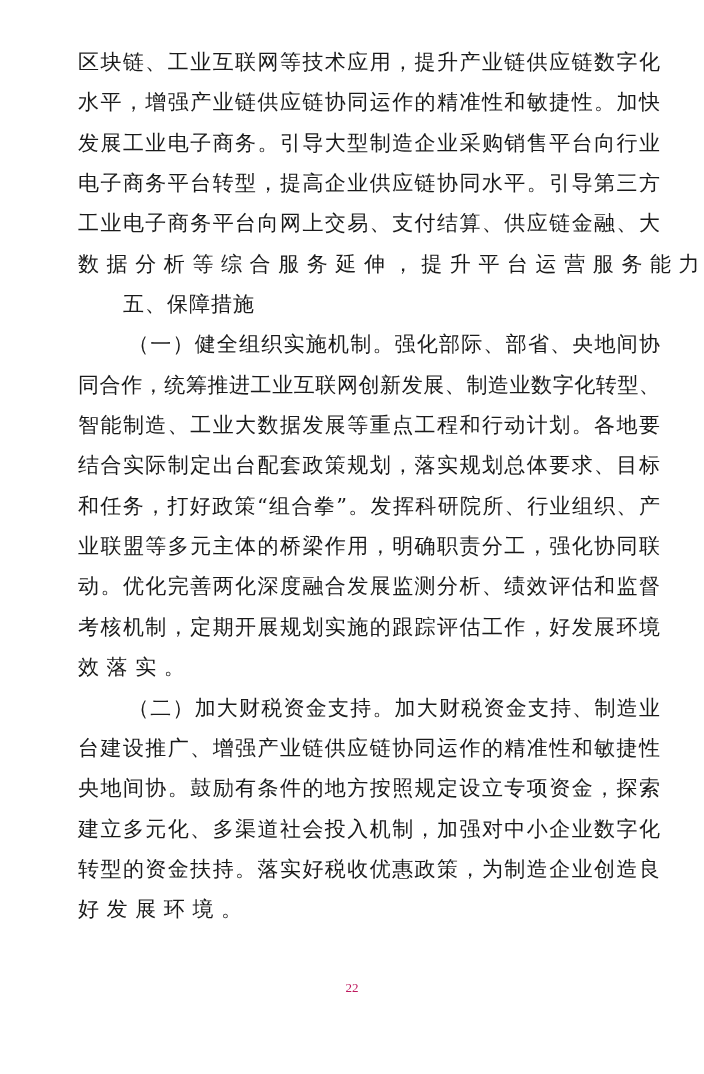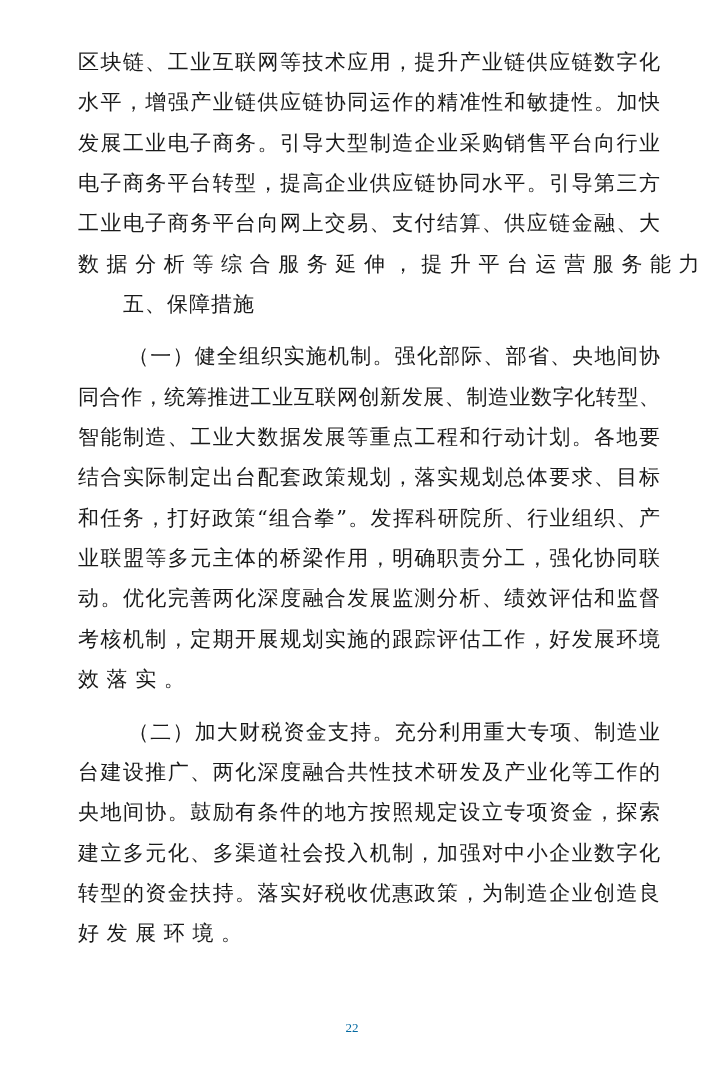--- a/index.html
+++ b/index.html
@@ -37,46 +37,45 @@
       text-align: justify;
       text-align-last: justify;
       letter-spacing: 0;
     }
     .line.last {
       text-align-last: left;
       letter-spacing: 7.6px;
     }
     .line.indent {
       padding-left: 50px;
-      margin-top: 12px;
     }
     .heading {
       font-family: "DejaVu Sans", "Liberation Sans", sans-serif;
       font-size: 21px;
       font-weight: normal;
       padding-left: 45px;
       text-align-last: left;
       letter-spacing: 1px;
     }
     .bold {
       font-family: "DejaVu Sans", "Liberation Sans", sans-serif;
       font-weight: normal;
     }
     .kai {
       font-family: "DejaVu Serif", "Liberation Serif", serif;
     }
     .page-number {
       position: absolute;
       left: 0;
       width: 704px;
-      top: 1020px;
+      top: 980px;
       text-align: center;
       font-family: "Liberation Serif", "DejaVu Serif", serif;
       font-size: 13px;
-      color: #0369a1;
+      color: #be185d;
     }
   </style>
 </head>
 <body>
 
 <div class="page">
   <div class="content">
 
     <div class="line">
       <span>区块链、工业互联网等技术应用，提升产业链供应链数字化</span>
@@ -105,23 +104,23 @@
     <div class="line">同合作，统筹推进工业互联网创新发展、制造业数字化转型、</div>
     <div class="line">智能制造、工业大数据发展等重点工程和行动计划。各地要</div>
     <div class="line">结合实际制定出台配套政策规划，落实规划总体要求、目标</div>
     <div class="line">和任务，打好政策“组合拳”。发挥科研院所、行业组织、产</div>
     <div class="line">业联盟等多元主体的桥梁作用，明确职责分工，强化协同联</div>
     <div class="line">动。优化完善两化深度融合发展监测分析、绩效评估和监督</div>
     <div class="line">考核机制，定期开展规划实施的跟踪评估工作，好发展环境</div>
     <div class="line last">效落实。</div>
 
     <div class="line indent">
-      <span class="kai">（二）加大财税资金支持。</span><span>充分利用重大专项、制造业</span>
+      <span class="kai">（二）加大财税资金支持。</span><span>加大财税资金支持、制造业</span>
     </div>
-    <div class="line">台建设推广、两化深度融合共性技术研发及产业化等工作的</div>
+    <div class="line">台建设推广、增强产业链供应链协同运作的精准性和敏捷性</div>
     <div class="line">央地间协。鼓励有条件的地方按照规定设立专项资金，探索</div>
     <div class="line">建立多元化、多渠道社会投入机制，加强对中小企业数字化</div>
     <div class="line">转型的资金扶持。落实好税收优惠政策，为制造企业创造良</div>
     <div class="line last">好发展环境。</div>
 
   </div>
 
   <div class="page-number">22</div>
 </div>
 

